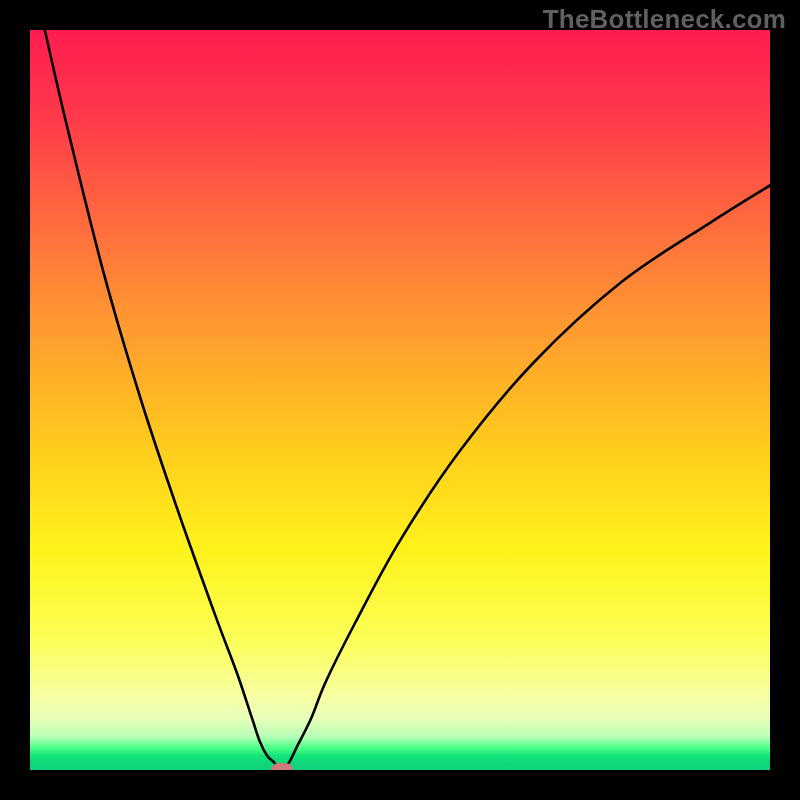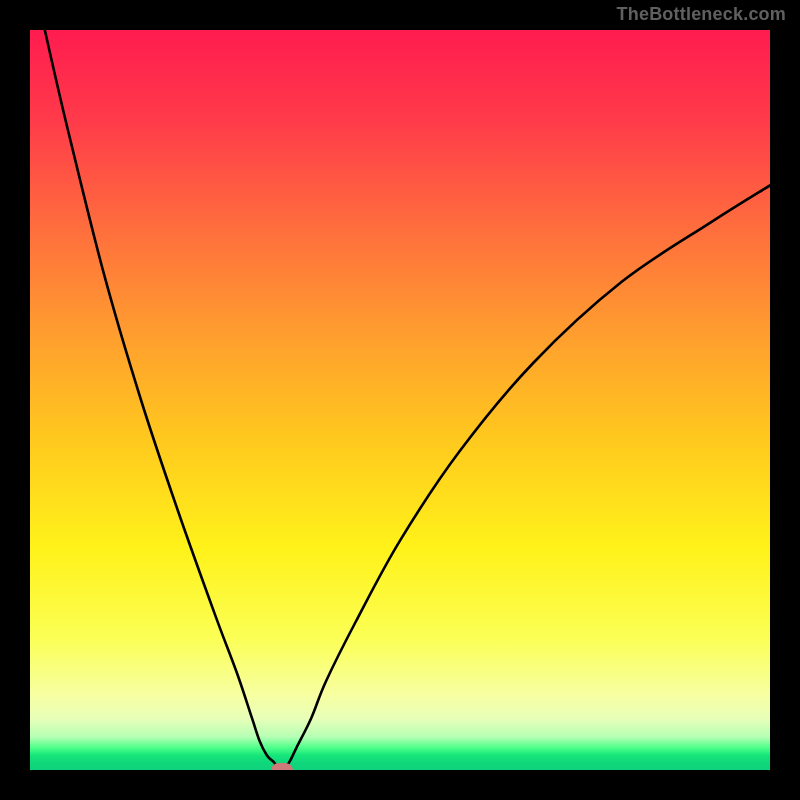--- a/index.html
+++ b/index.html
@@ -15,21 +15,21 @@
     position: relative;
     width: 800px;
     height: 800px;
     background: #000;
   }
   .watermark {
     position: absolute;
     top: 4px;
     right: 14px;
     color: #606060;
-    font-size: 18px;
+    font-size: 26px;
     font-weight: 600;
     letter-spacing: 0.2px;
     z-index: 5;
     user-select: none;
   }
   .plot-area {
     position: absolute;
     left: 30px;
     top: 30px;
     width: 740px;

